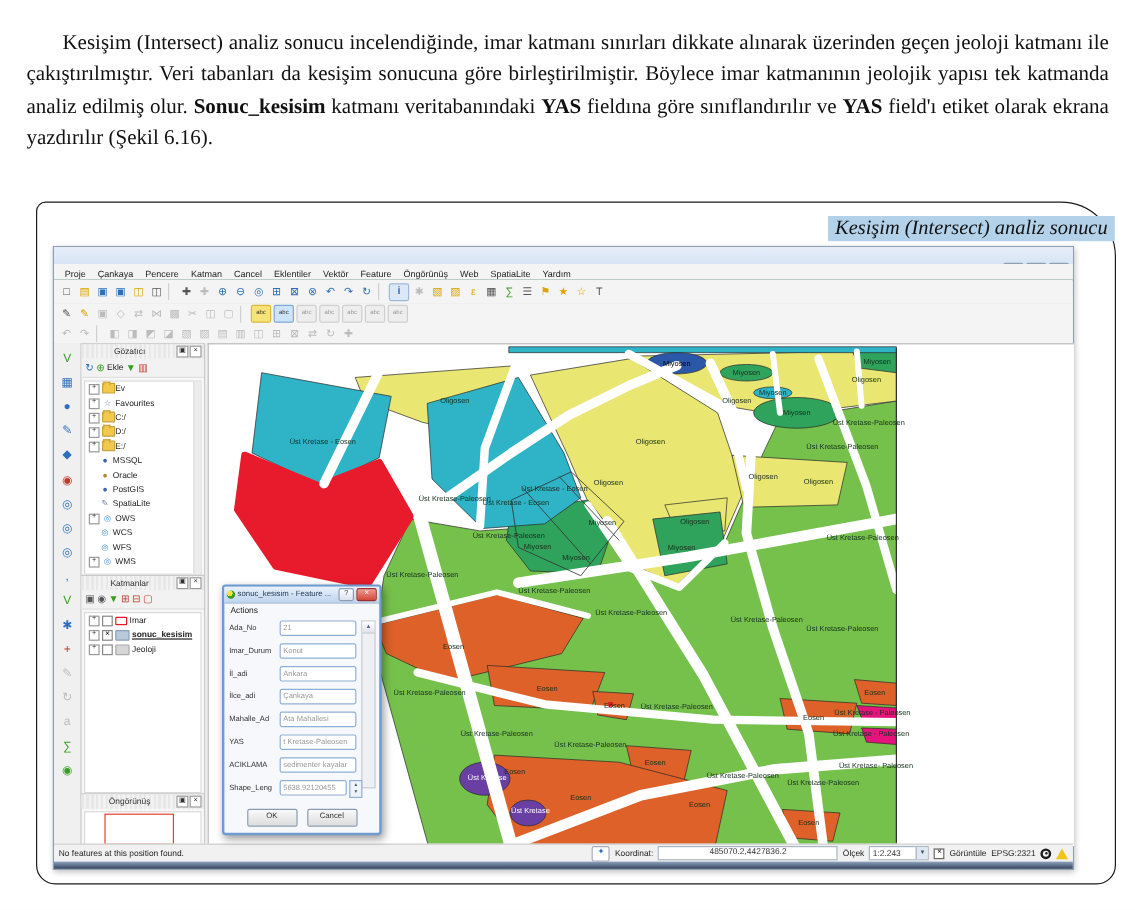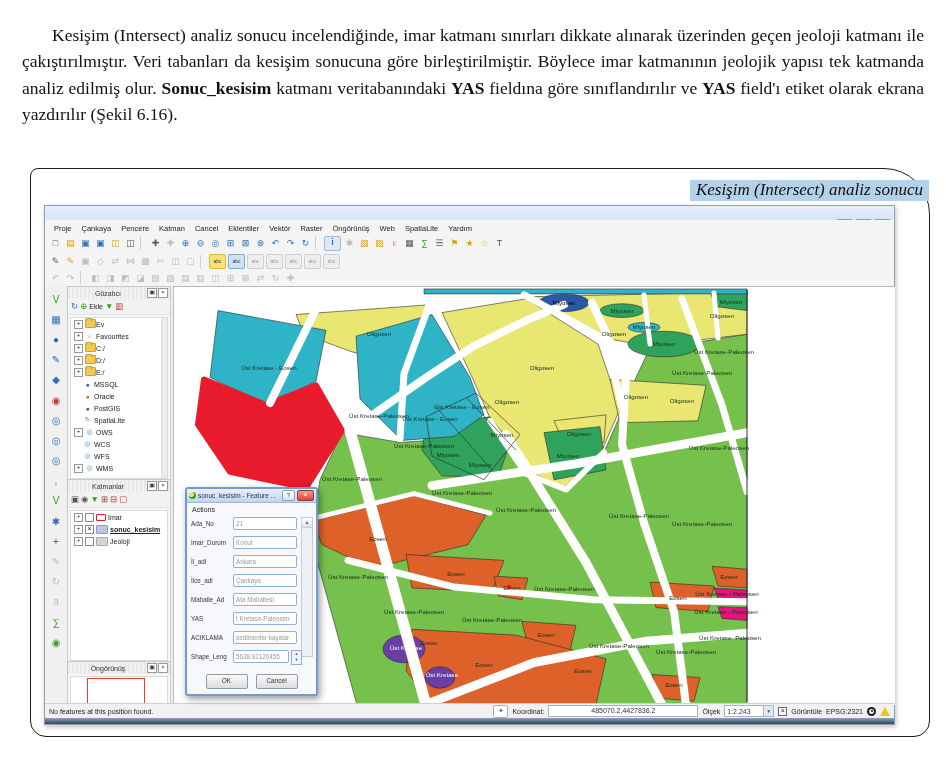--- a/index.html
+++ b/index.html
@@ -165,21 +165,21 @@
     </div>
 
     <div class="menubar">
         <span class="mi">Proje</span>
         <span class="mi">Çankaya</span>
         <span class="mi">Pencere</span>
         <span class="mi">Katman</span>
         <span class="mi">Cancel</span>
         <span class="mi">Eklentiler</span>
         <span class="mi">Vektör</span>
-        <span class="mi">Raster</span>
+        <span class="mi">Feature</span>
         <span class="mi">Öngörünüş</span>
         <span class="mi">Web</span>
         <span class="mi">SpatiaLite</span>
         <span class="mi">Yardım</span>
       </div>
     <div class="tbar tb1">
         <span class="tbi">□</span>
         <span class="tbi yel">▤</span>
         <span class="tbi blue">▣</span>
         <span class="tbi blue">▣</span>

